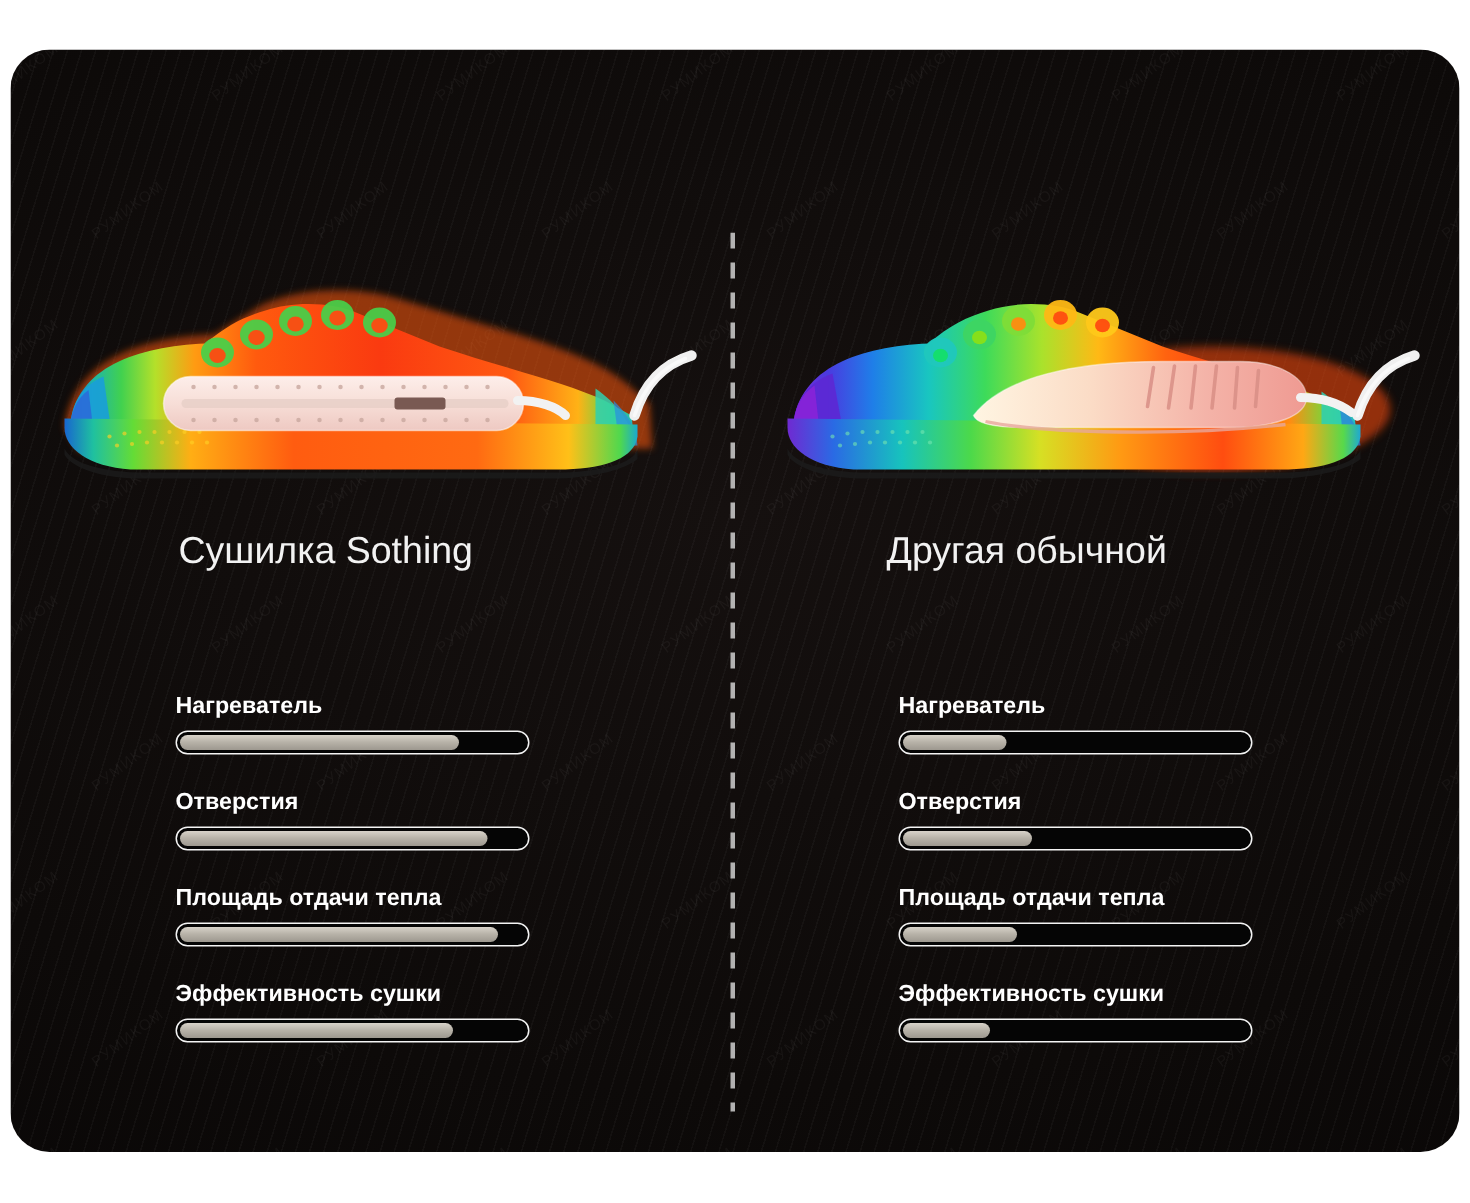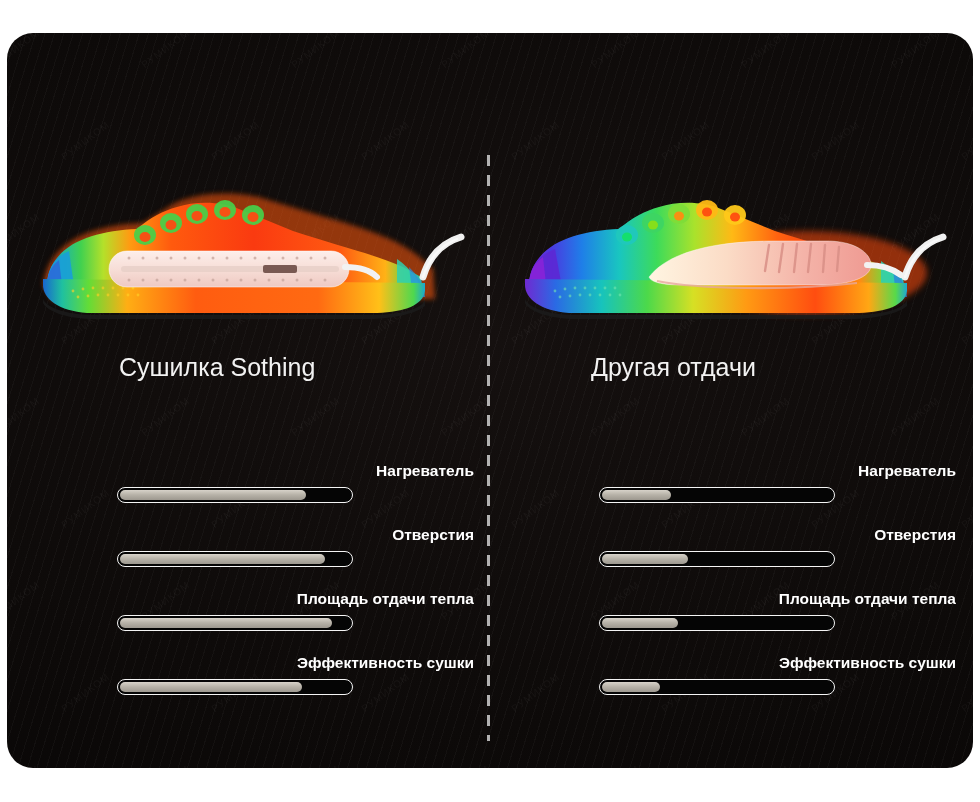--- a/index.html
+++ b/index.html
@@ -114,21 +114,20 @@
   }
   .metric { margin-bottom: 23px; }
   .metric:last-child { margin-bottom: 0; }
 
   .metric-label {
     color: #ffffff;
     font-size: 15.5px;
     font-weight: bold;
     margin-bottom: 7px;
     white-space: nowrap;
-    text-align: right;
   }
 
   .bar-track {
     position: relative;
     width: 236px;
     height: 16px;
     border: 1.6px solid #f4f4f4;
     border-radius: 9px;
     background: #050505;
     box-sizing: border-box;
@@ -501,21 +500,21 @@
             <line x1="304" y1="71" x2="301" y2="99"></line>
             <line x1="318" y1="72" x2="316" y2="99"></line>
             <line x1="332" y1="74" x2="330" y2="98"></line>
           </g>
           <path d="M150 108 C 190 116, 280 118, 350 110" stroke="#e7a79c" stroke-width="2.2" fill="none" opacity="0.8"></path>
           <path d="M360 92 C 374 92, 386 96, 394 102" stroke="#f2f2f2" stroke-width="6" fill="none" stroke-linecap="round"></path>
         </g>
       </svg>
     </div>
 
-    <div class="col-caption">Другая отдачи</div>
+    <div class="col-caption">Другая обычной</div>
 
     <div class="metrics">
         <div class="metric">
           <div class="metric-label">Нагреватель</div>
           <div class="bar-track">
             <div class="bar-fill" style="width: calc(32% - 5px);"></div>
           </div>
         </div>
         <div class="metric">
           <div class="metric-label">Отверстия</div>

